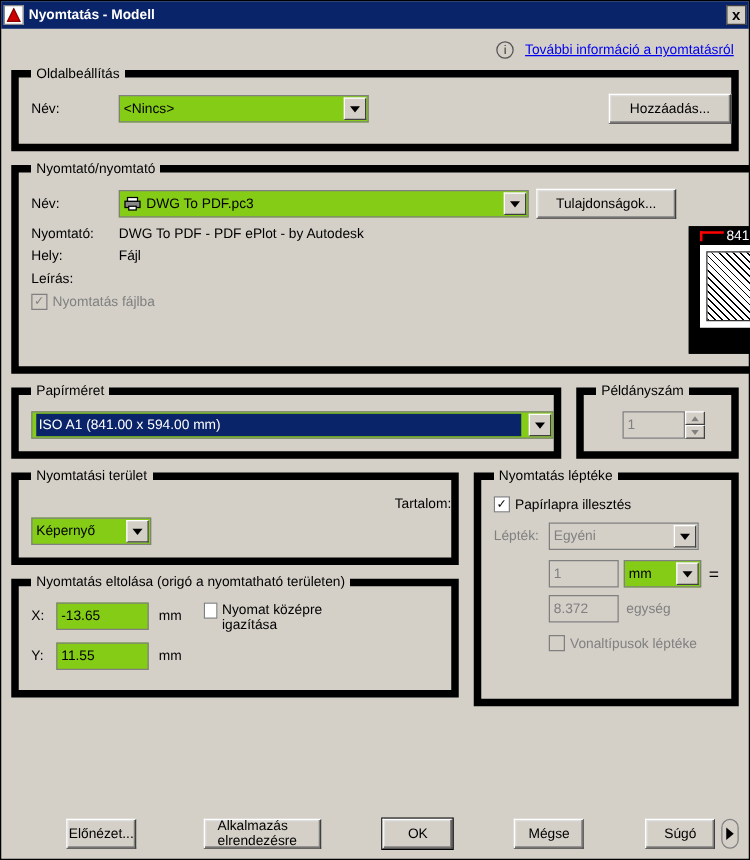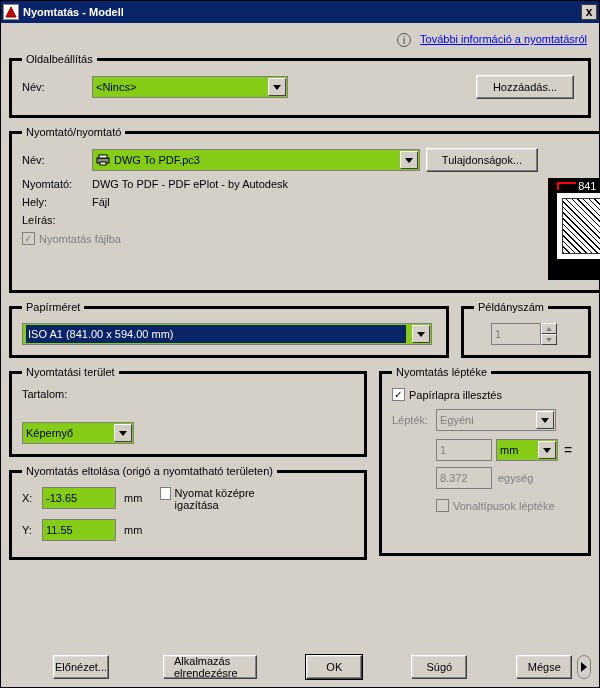--- a/index.html
+++ b/index.html
@@ -7,21 +7,21 @@
   .window { width: 600px; height: 688px; background: #D4D0C8; border: 1px solid #000; position: relative; }
   .titlebar { height: 22px; background: linear-gradient(to bottom,#08216b,#a6caf0 90%); background:#0A246A; color: #fff; display: flex; align-items: center; padding: 0 2px; font-weight: bold; }
   .titlebar .icon { width: 16px; height: 16px; margin-right: 4px; display: inline-flex; align-items:center; justify-content:center; background:#fff; border:1px solid #888;}
   .titlebar .icon svg { width:12px; height:12px;}
   .titlebar .title { flex: 1; }
   .titlebar .close { width: 16px; height: 16px; background: #D4D0C8; border: 1px solid #404040; display: flex; align-items: center; justify-content: center; color: #000; font-weight: bold; font-size: 12px; line-height:1; cursor: default;}
   .content { padding: 6px 8px 8px 8px; }
   .infolink-row { text-align: right; padding: 4px 4px 6px 4px; }
   .info-icon { display: inline-block; width: 14px; height: 14px; border: 1px solid #555; border-radius: 50%; font-size: 10px; text-align: center; line-height: 13px; color:#333; margin-right:6px; vertical-align:middle;}
   .link { color: #0000EE; text-decoration: underline; }
-  fieldset { border: 3px solid #000000; border-radius: 0; margin: 0 0 8px 0; padding: 10px 14px 10px 10px; position: relative; }
+  fieldset { border: 6px solid #000000; border-radius: 0; margin: 0 0 8px 0; padding: 10px 0 10px 10px; position: relative; }
   legend { padding: 0 4px; color: #000; }
   .row { display: flex; align-items: center; margin-bottom: 6px; }
   .lbl { width: 70px; }
   .select, .input { background: #84cc16; border: 1px solid #808080; height: 22px; padding: 1px 3px; display: flex; align-items: center; }
   .select { position: relative; }
   .select .arrow-btn { position: absolute; right: 1px; top: 1px; width: 18px; height: 18px; background: #D4D0C8; border: 1px solid #fff; border-right-color:#404040; border-bottom-color:#404040; display:flex; align-items:center; justify-content:center; }
   .select .arrow-btn::after { content:''; width:0; height:0; border-left:4px solid transparent; border-right:4px solid transparent; border-top:5px solid #000;}
   .btn { background: #D4D0C8; border: 1px solid #404040; border-top-color:#fff; border-left-color:#fff; box-shadow: inset -1px -1px 0 #808080, inset 1px 1px 0 #dfdfdf; height: 24px; padding: 0 10px; display:inline-flex; align-items:center; justify-content:center; cursor:default;}
   .btn.default { box-shadow: inset -1px -1px 0 #808080, inset 1px 1px 0 #dfdfdf, 0 0 0 1px #000; }
   .printer-fs .select { width: 330px; }
@@ -157,22 +157,22 @@
             <div class="spin-btn dn"></div>
           </div>
         </div>
       </fieldset>
     </div>
 
     <div class="cols">
       <div class="col-left">
         <fieldset>
           <legend>Nyomtatási terület</legend>
-          <div style="margin-bottom:22px;">Tartalom:</div>
-          <div class="select" style="width:112px;">
+          <div style="margin-bottom:5px;text-align:right;">Tartalom:</div>
+          <div class="select" style="width:96px;">
             <span>Képernyő</span>
             <span class="arrow-btn"></span>
           </div>
         </fieldset>
 
         <fieldset>
           <legend>Nyomtatás eltolása (origó a nyomtatható területen)</legend>
           <div style="display:flex; gap:18px;">
             <div>
               <div class="row">
@@ -233,17 +233,17 @@
         </div>
       </fieldset>
     </div>
   </div>
 
   <div class="bottom-bar">
     <span class="btn" style="width:80px;">Előnézet...</span>
     <span style="flex:1"></span>
     <span class="btn" style="width:158px;">Alkalmazás elrendezésre</span>
     <span class="btn default" style="width:70px;">OK</span>
+    <span class="btn" style="width:70px;">Mégse</span>
     <span class="btn" style="width:70px;">Súgó</span>
-    <span class="btn" style="width:70px;">Mégse</span>
     <span class="expand-btn"></span>
   </div>
 </div>
 
 </body></html>

